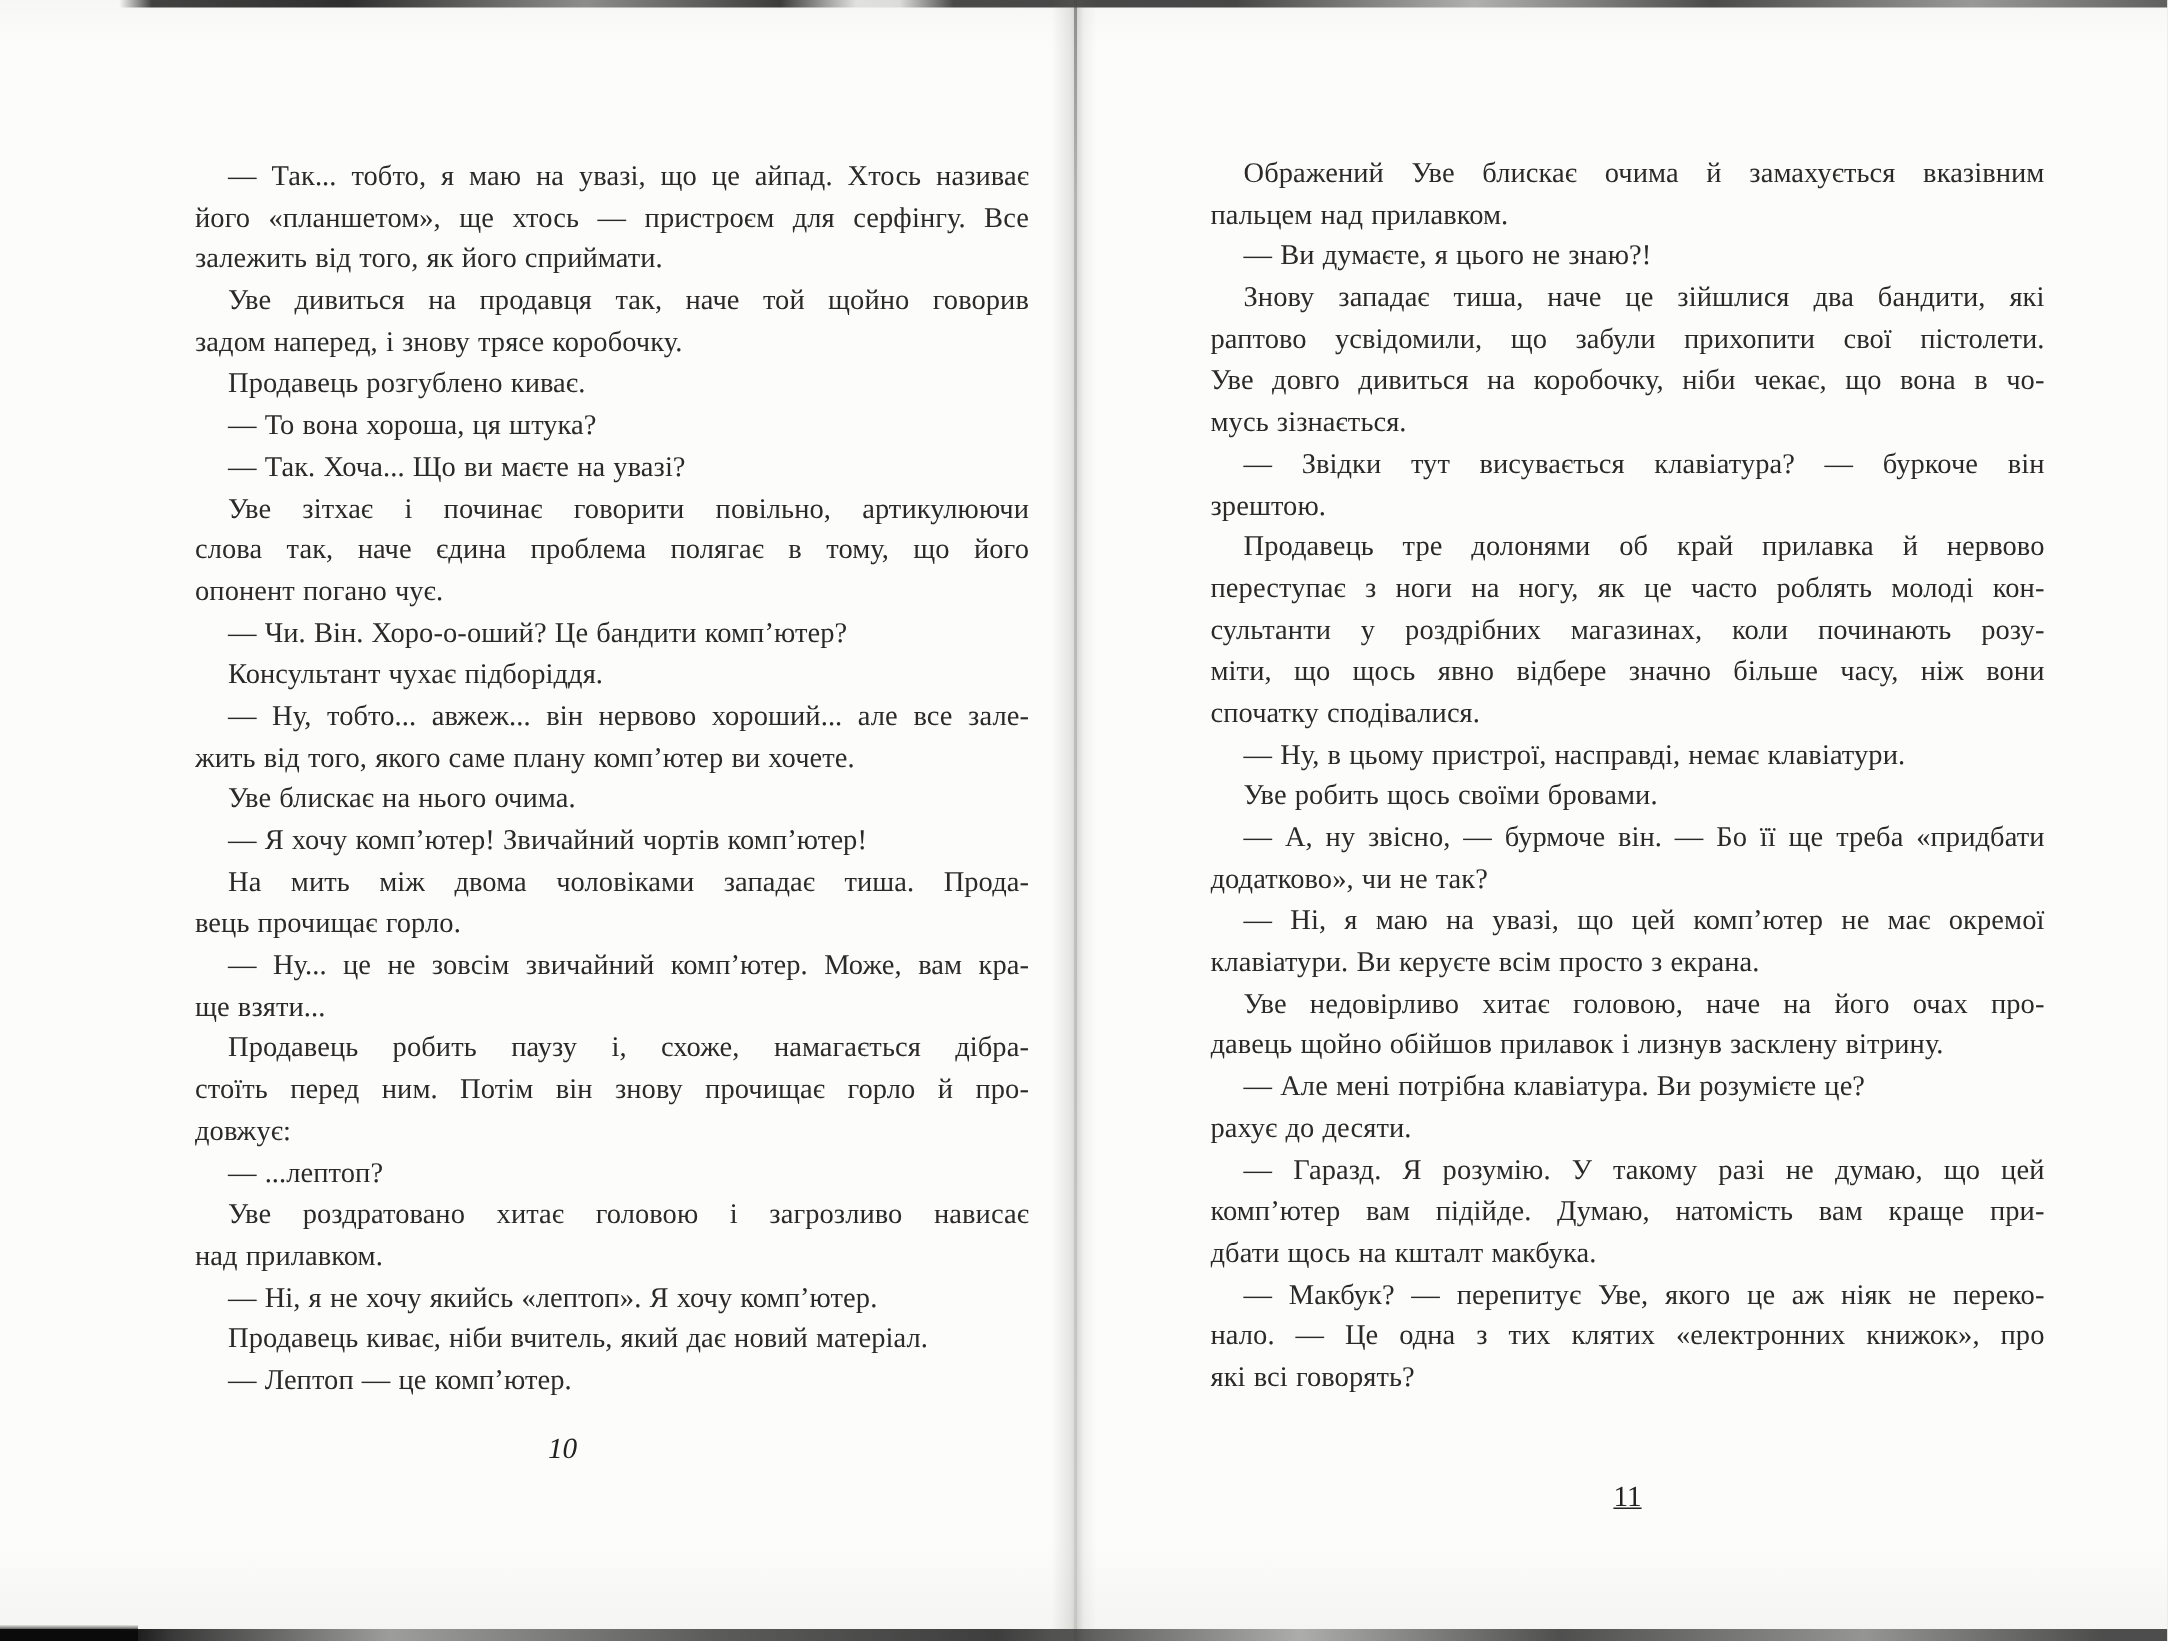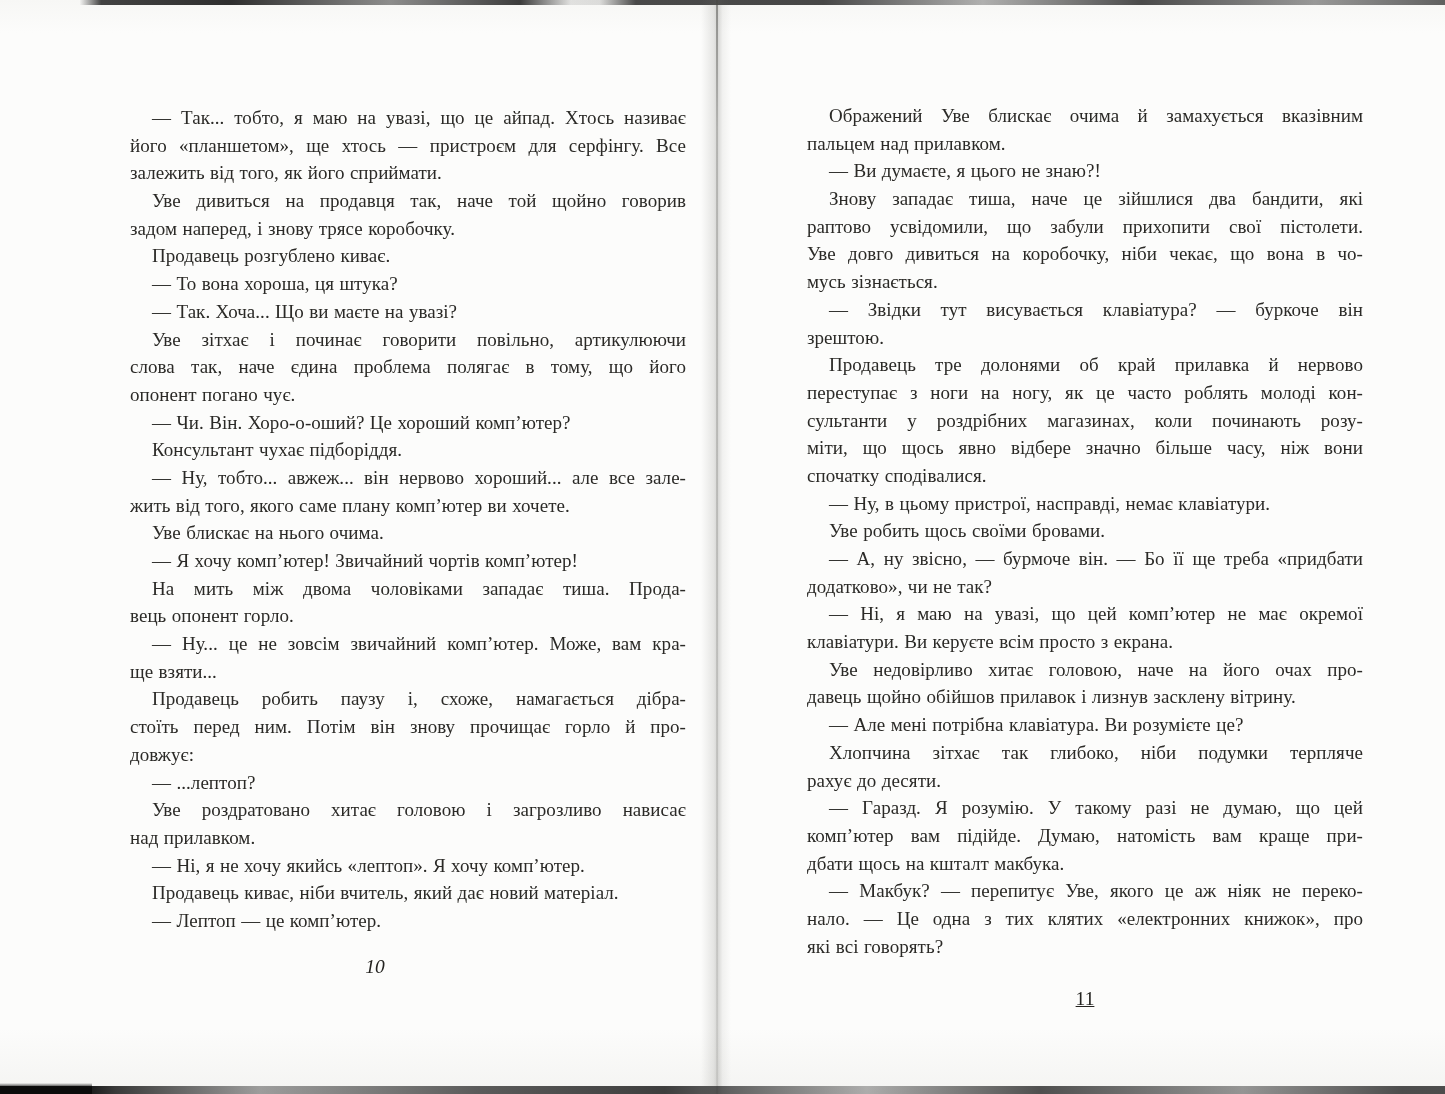--- a/index.html
+++ b/index.html
@@ -103,28 +103,28 @@
         <div class="line just">його «планшетом», ще хтось — пристроєм для серфінгу. Все</div>
         <div class="line">залежить від того, як його сприймати.</div>
         <div class="line indent just">Уве дивиться на продавця так, наче той щойно говорив</div>
         <div class="line">задом наперед, і знову трясе коробочку.</div>
         <div class="line indent">Продавець розгублено киває.</div>
         <div class="line indent">— То вона хороша, ця штука?</div>
         <div class="line indent">— Так. Хоча... Що ви маєте на увазі?</div>
         <div class="line indent just">Уве зітхає і починає говорити повільно, артикулюючи</div>
         <div class="line just">слова так, наче єдина проблема полягає в тому, що його</div>
         <div class="line">опонент погано чує.</div>
-        <div class="line indent">— Чи. Він. Хоро-о-оший? Це хороший комп’ютер?</div>
+        <div class="line indent">— Чи. Він. Хоро-о-оший? Це бандити комп’ютер?</div>
         <div class="line indent">Консультант чухає підборіддя.</div>
         <div class="line indent just">— Ну, тобто... авжеж... він нервово хороший... але все зале-</div>
         <div class="line">жить від того, якого саме плану комп’ютер ви хочете.</div>
         <div class="line indent">Уве блискає на нього очима.</div>
         <div class="line indent">— Я хочу комп’ютер! Звичайний чортів комп’ютер!</div>
         <div class="line indent just">На мить між двома чоловіками западає тиша. Прода-</div>
-        <div class="line">вець опонент горло.</div>
+        <div class="line">вець прочищає горло.</div>
         <div class="line indent just">— Ну... це не зовсім звичайний комп’ютер. Може, вам кра-</div>
         <div class="line">ще взяти...</div>
         <div class="line indent just">Продавець робить паузу і, схоже, намагається дібра-</div>
         <div class="line just">стоїть перед ним. Потім він знову прочищає горло й про-</div>
         <div class="line">довжує:</div>
         <div class="line indent">— ...лептоп?</div>
         <div class="line indent just">Уве роздратовано хитає головою і загрозливо нависає</div>
         <div class="line">над прилавком.</div>
         <div class="line indent">— Ні, я не хочу якийсь «лептоп». Я хочу комп’ютер.</div>
         <div class="line indent">Продавець киває, ніби вчитель, який дає новий матеріал.</div>
@@ -151,21 +151,20 @@
         <div class="line">спочатку сподівалися.</div>
         <div class="line indent">— Ну, в цьому пристрої, насправді, немає клавіатури.</div>
         <div class="line indent">Уве робить щось своїми бровами.</div>
         <div class="line indent just">— А, ну звісно, — бурмоче він. — Бо її ще треба «придбати</div>
         <div class="line">додатково», чи не так?</div>
         <div class="line indent just">— Ні, я маю на увазі, що цей комп’ютер не має окремої</div>
         <div class="line">клавіатури. Ви керуєте всім просто з екрана.</div>
         <div class="line indent just">Уве недовірливо хитає головою, наче на його очах про-</div>
         <div class="line">давець щойно обійшов прилавок і лизнув засклену вітрину.</div>
         <div class="line indent">— Але мені потрібна клавіатура. Ви розумієте це?</div>
-        <div class="line indent just">Хлопчина зітхає так глибоко, ніби подумки терпляче</div>
         <div class="line">рахує до десяти.</div>
         <div class="line indent just">— Гаразд. Я розумію. У такому разі не думаю, що цей</div>
         <div class="line just">комп’ютер вам підійде. Думаю, натомість вам краще при-</div>
         <div class="line">дбати щось на кшталт макбука.</div>
         <div class="line indent just">— Макбук? — перепитує Уве, якого це аж ніяк не переко-</div>
         <div class="line just">нало. — Це одна з тих клятих «електронних книжок», про</div>
         <div class="line">які всі говорять?</div>
       </div>
     <div class="pagenum pagenum-right">11</div>
   </div>

